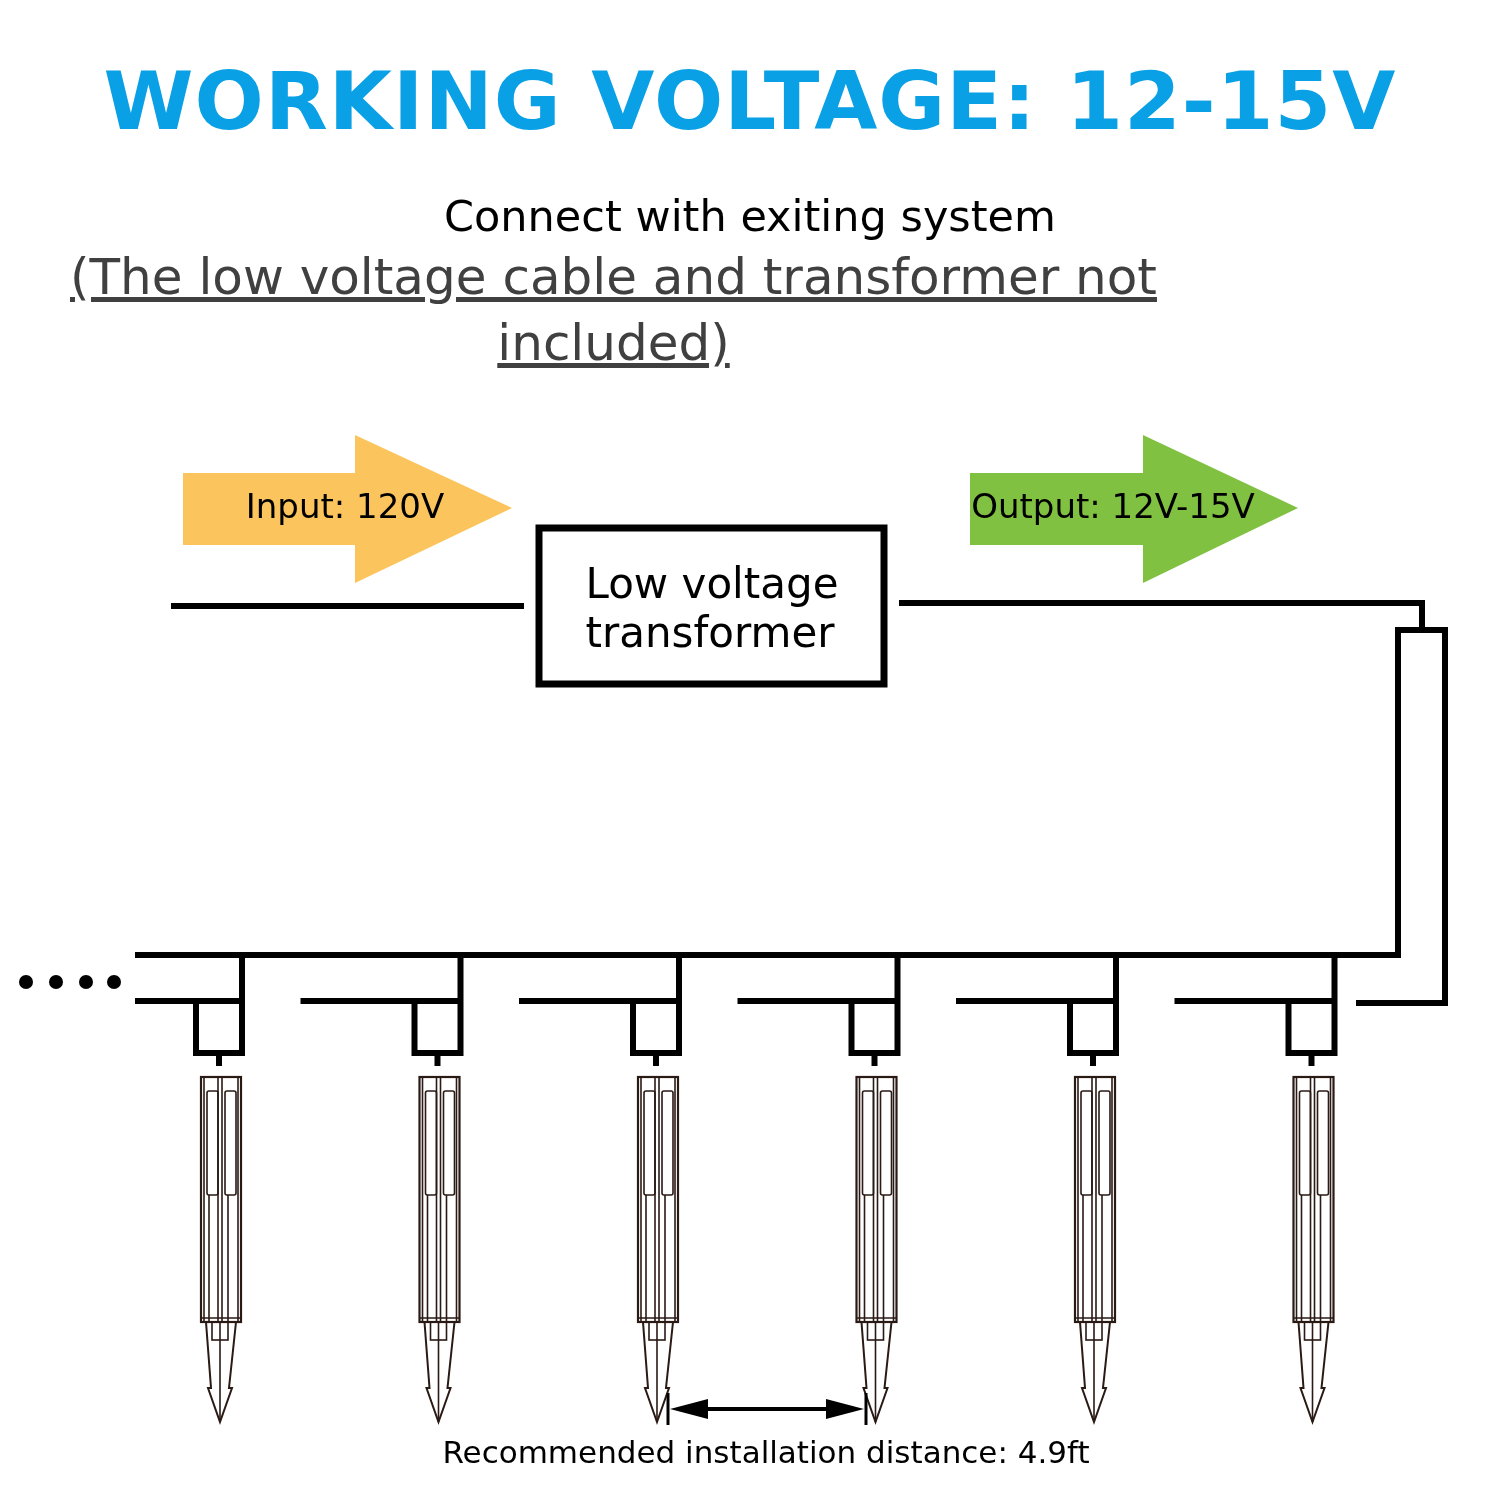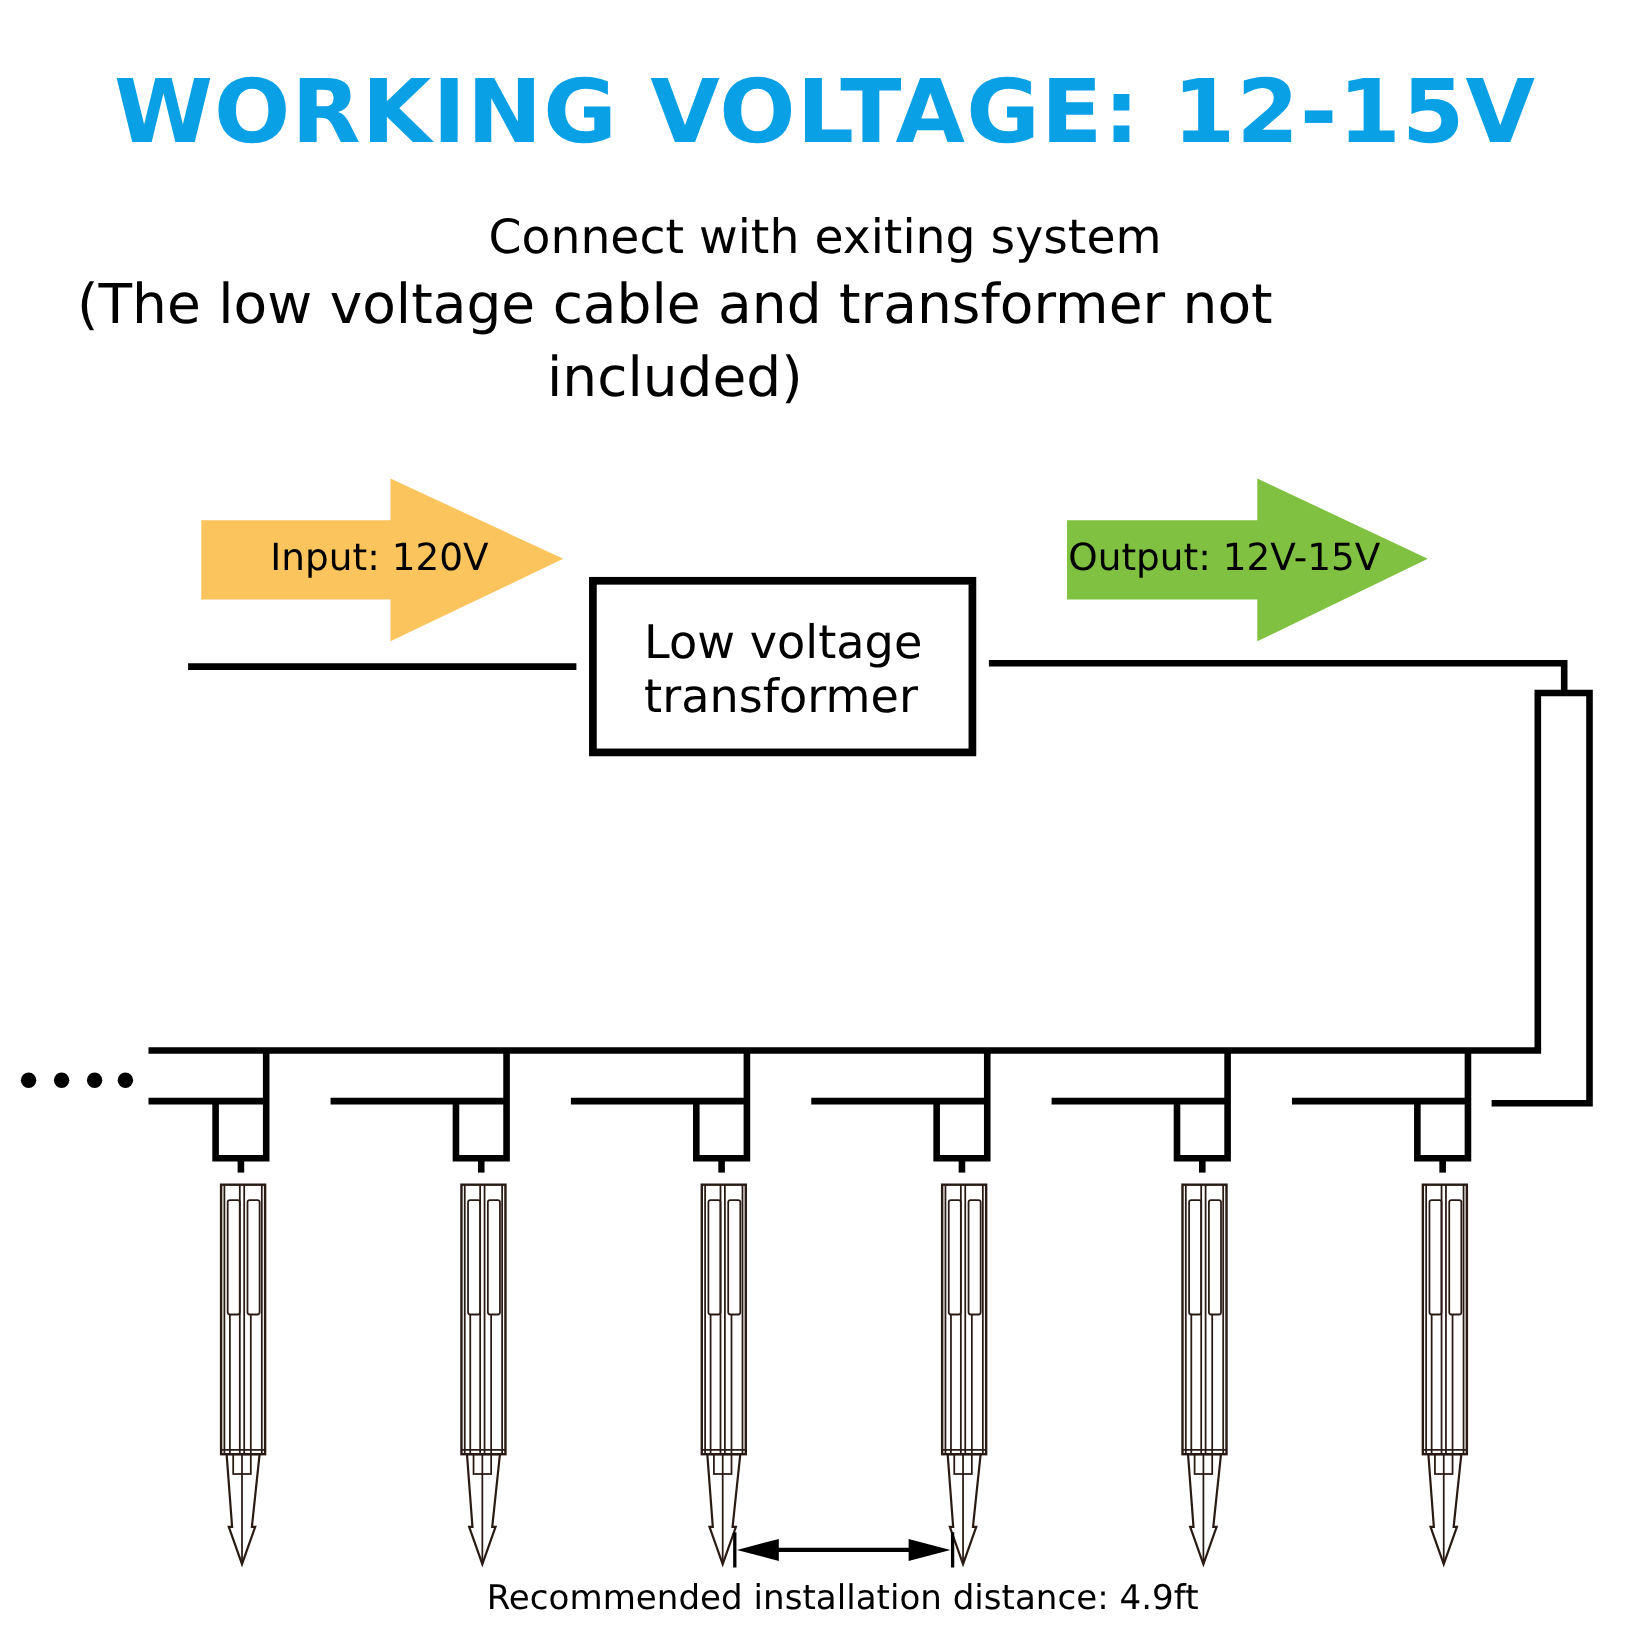--- a/index.html
+++ b/index.html
@@ -10,21 +10,21 @@
       font-family: "DejaVu Sans", sans-serif; font-weight: bold;
       font-size: 80px; letter-spacing: 1px; color: #0aa0e6; line-height: 100px;
       transform: scaleX(1.02);
     }
     #subtitle {
       left: 0; top: 176px; width: 1500px; text-align: center;
       font-size: 43px; color: #000; line-height: 80px;
     }
     #note {
       left: 0; top: 244px; width: 1227px; text-align: center;
-      font-size: 50px; color: #000000; line-height: 66px;
+      font-size: 50px; color: #404040; line-height: 66px; text-decoration: underline;
     }
     #diagram { left: 0; top: 0; }
     .lbl { font-family: "DejaVu Sans", sans-serif; fill: #000; }
   </style>
 </head>
 <body>
 
 <div id="title" class="abs">WORKING VOLTAGE: 12-15V</div>
 <div id="subtitle" class="abs">Connect with exiting system</div>
 <div id="note" class="abs">(The low voltage cable and transformer not included)</div>

